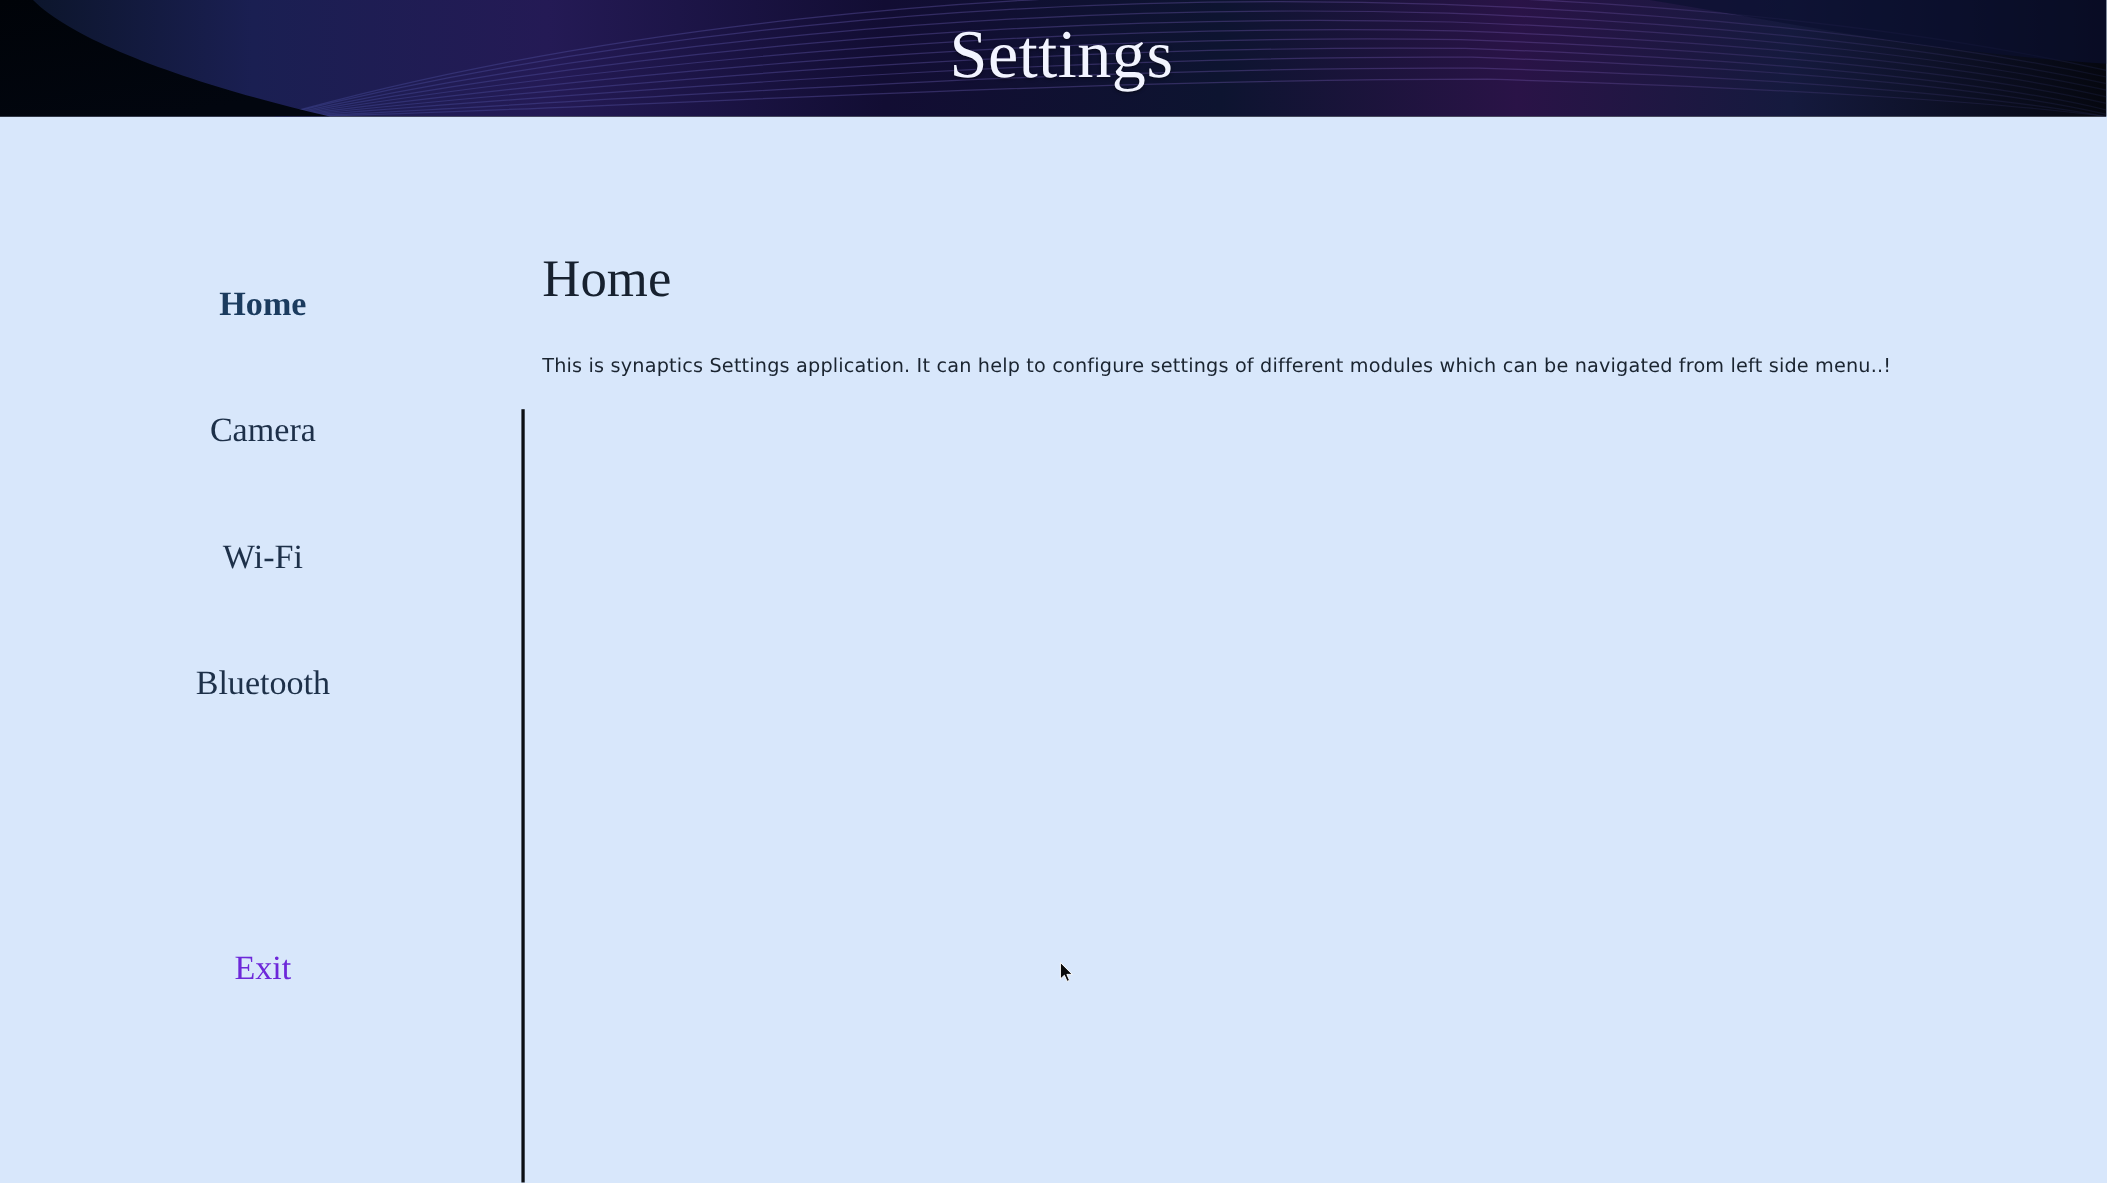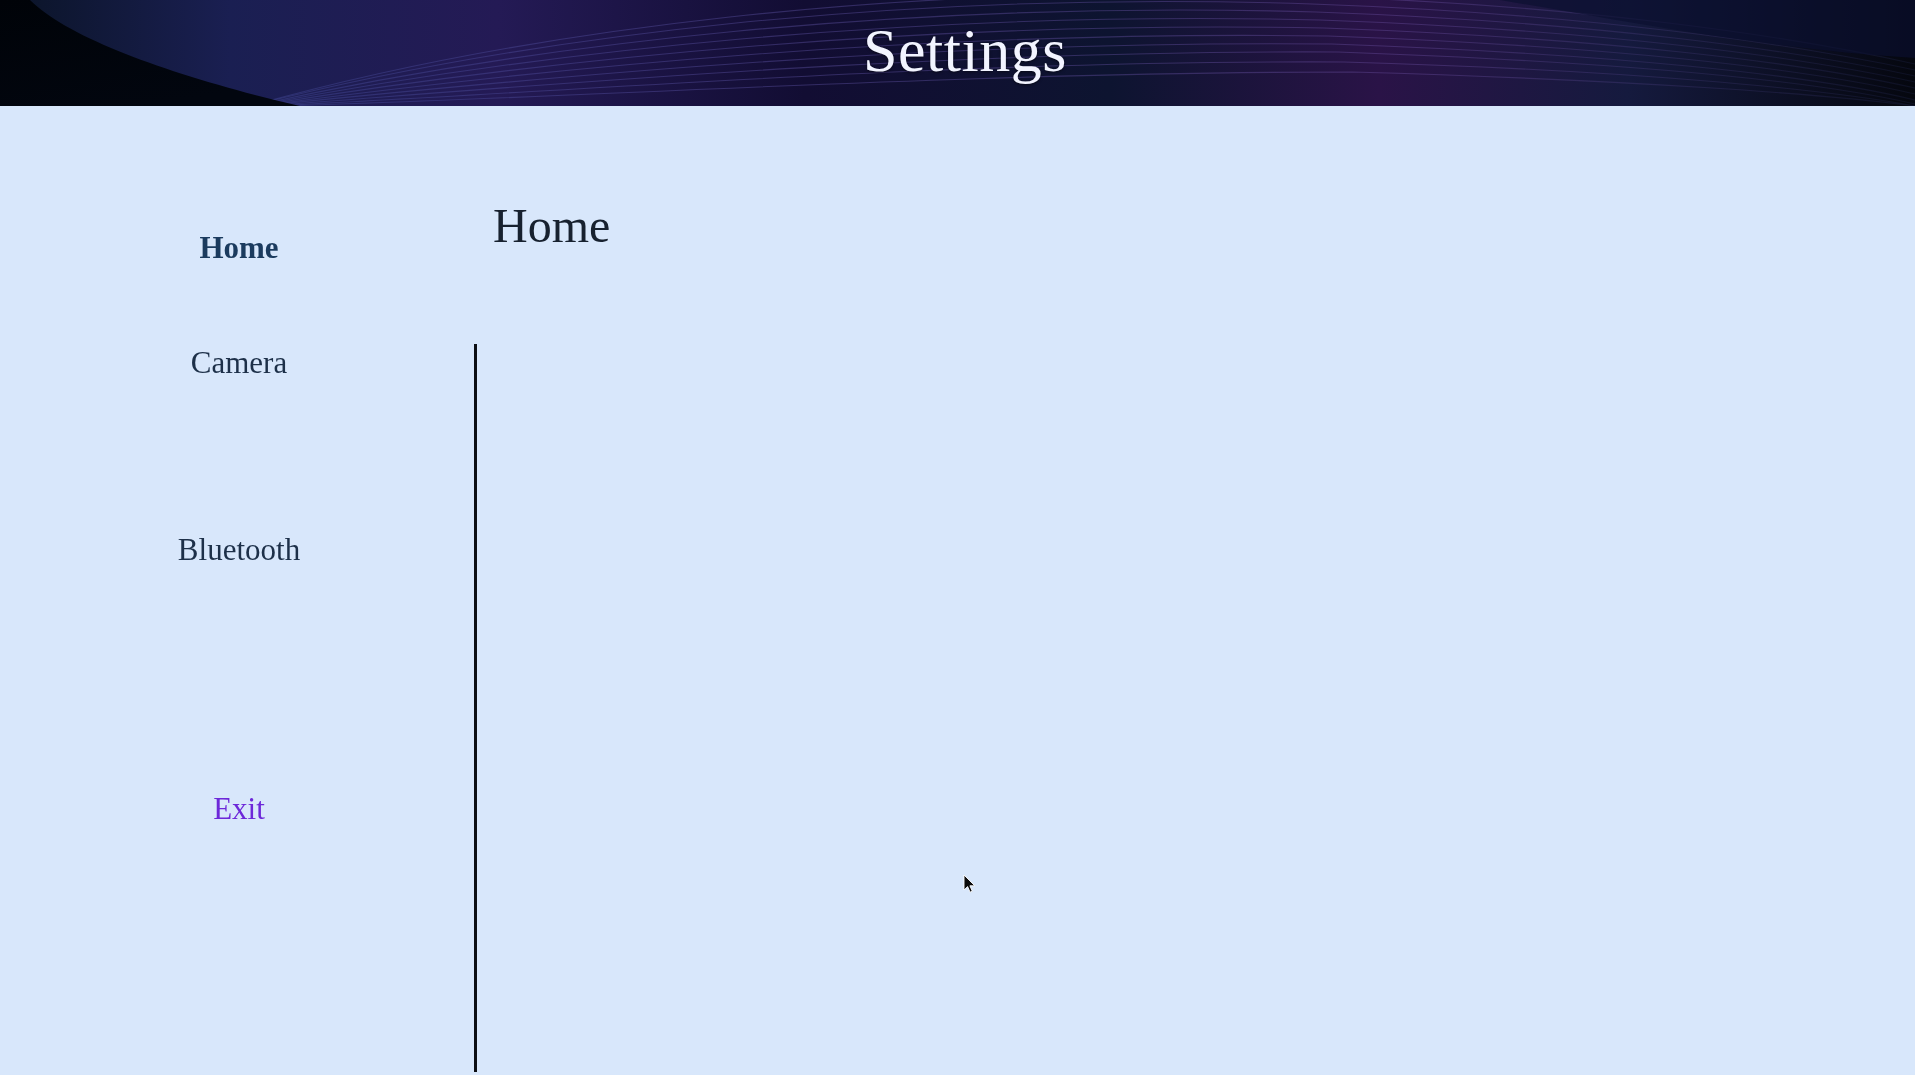--- a/index.html
+++ b/index.html
@@ -54,20 +54,21 @@
     text-shadow: 0 1px 3px rgba(0,0,0,0.55);
   }
 
   
   .body {
     position: relative;
     flex: 1 1 auto;
     display: flex;
     flex-direction: row;
     background: #d8e7fb;
+    margin-top: 28px;
   }
 
   .sidebar {
     position: relative;
     width: 478px;
     flex: 0 0 478px;
     padding-top: 120px;
     display: flex;
     flex-direction: column;
     align-items: center;
@@ -206,32 +207,34 @@
   </div>
 
   <div class="body">
 
     <div class="sidebar">
       <div class="nav-list">
         <div class="nav-item active">Home</div>
         <div class="nav-spacer"></div>
         <div class="nav-item">Camera</div>
         <div class="nav-spacer"></div>
+        <div class="nav-item">Wi-Fi</div>
         <div class="nav-spacer"></div>
         <div class="nav-item">Bluetooth</div>
         <div class="nav-spacer"></div>
         <div class="nav-spacer"></div>
         <div class="nav-spacer"></div>
         <div class="nav-exit">Exit</div>
       </div>
       <div class="separator"></div>
     </div>
 
     <div class="content">
       <h1 class="content-title">Home</h1>
+      <div class="content-desc">This is synaptics Settings application. It can help to configure settings of different modules which can be navigated from left side menu..!</div>
     </div>
 
   </div>
 
   <svg class="cursor" viewBox="0 0 14 20">
     <path d="M1,1 L1,16 L4.6,12.6 L7.1,18.2 L9.3,17.2 L6.9,11.8 L11.8,11.8 Z" fill="#0b0b0b" stroke="#ffffff" stroke-width="0.9"></path>
   </svg>
 
 </div>
 

